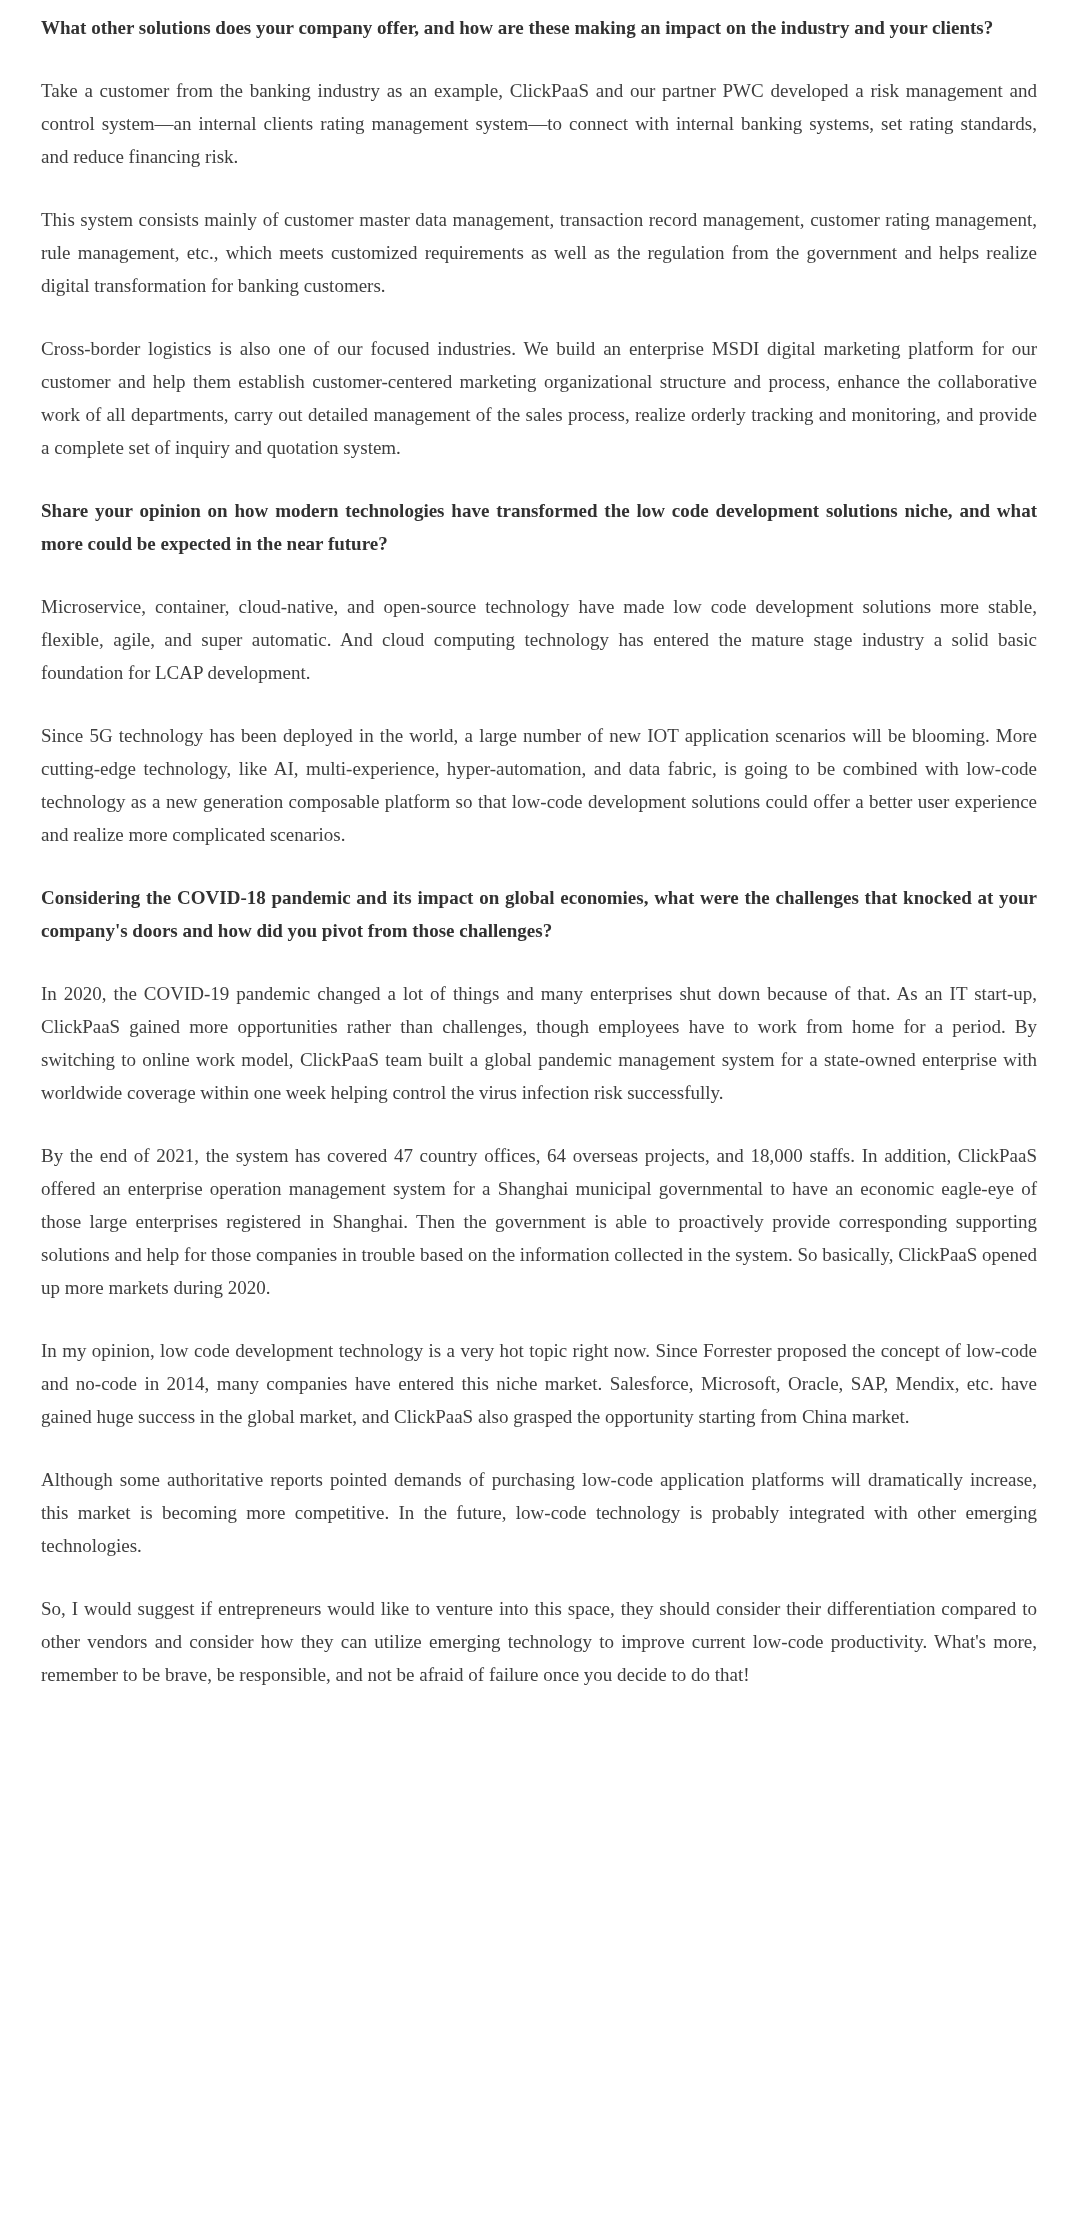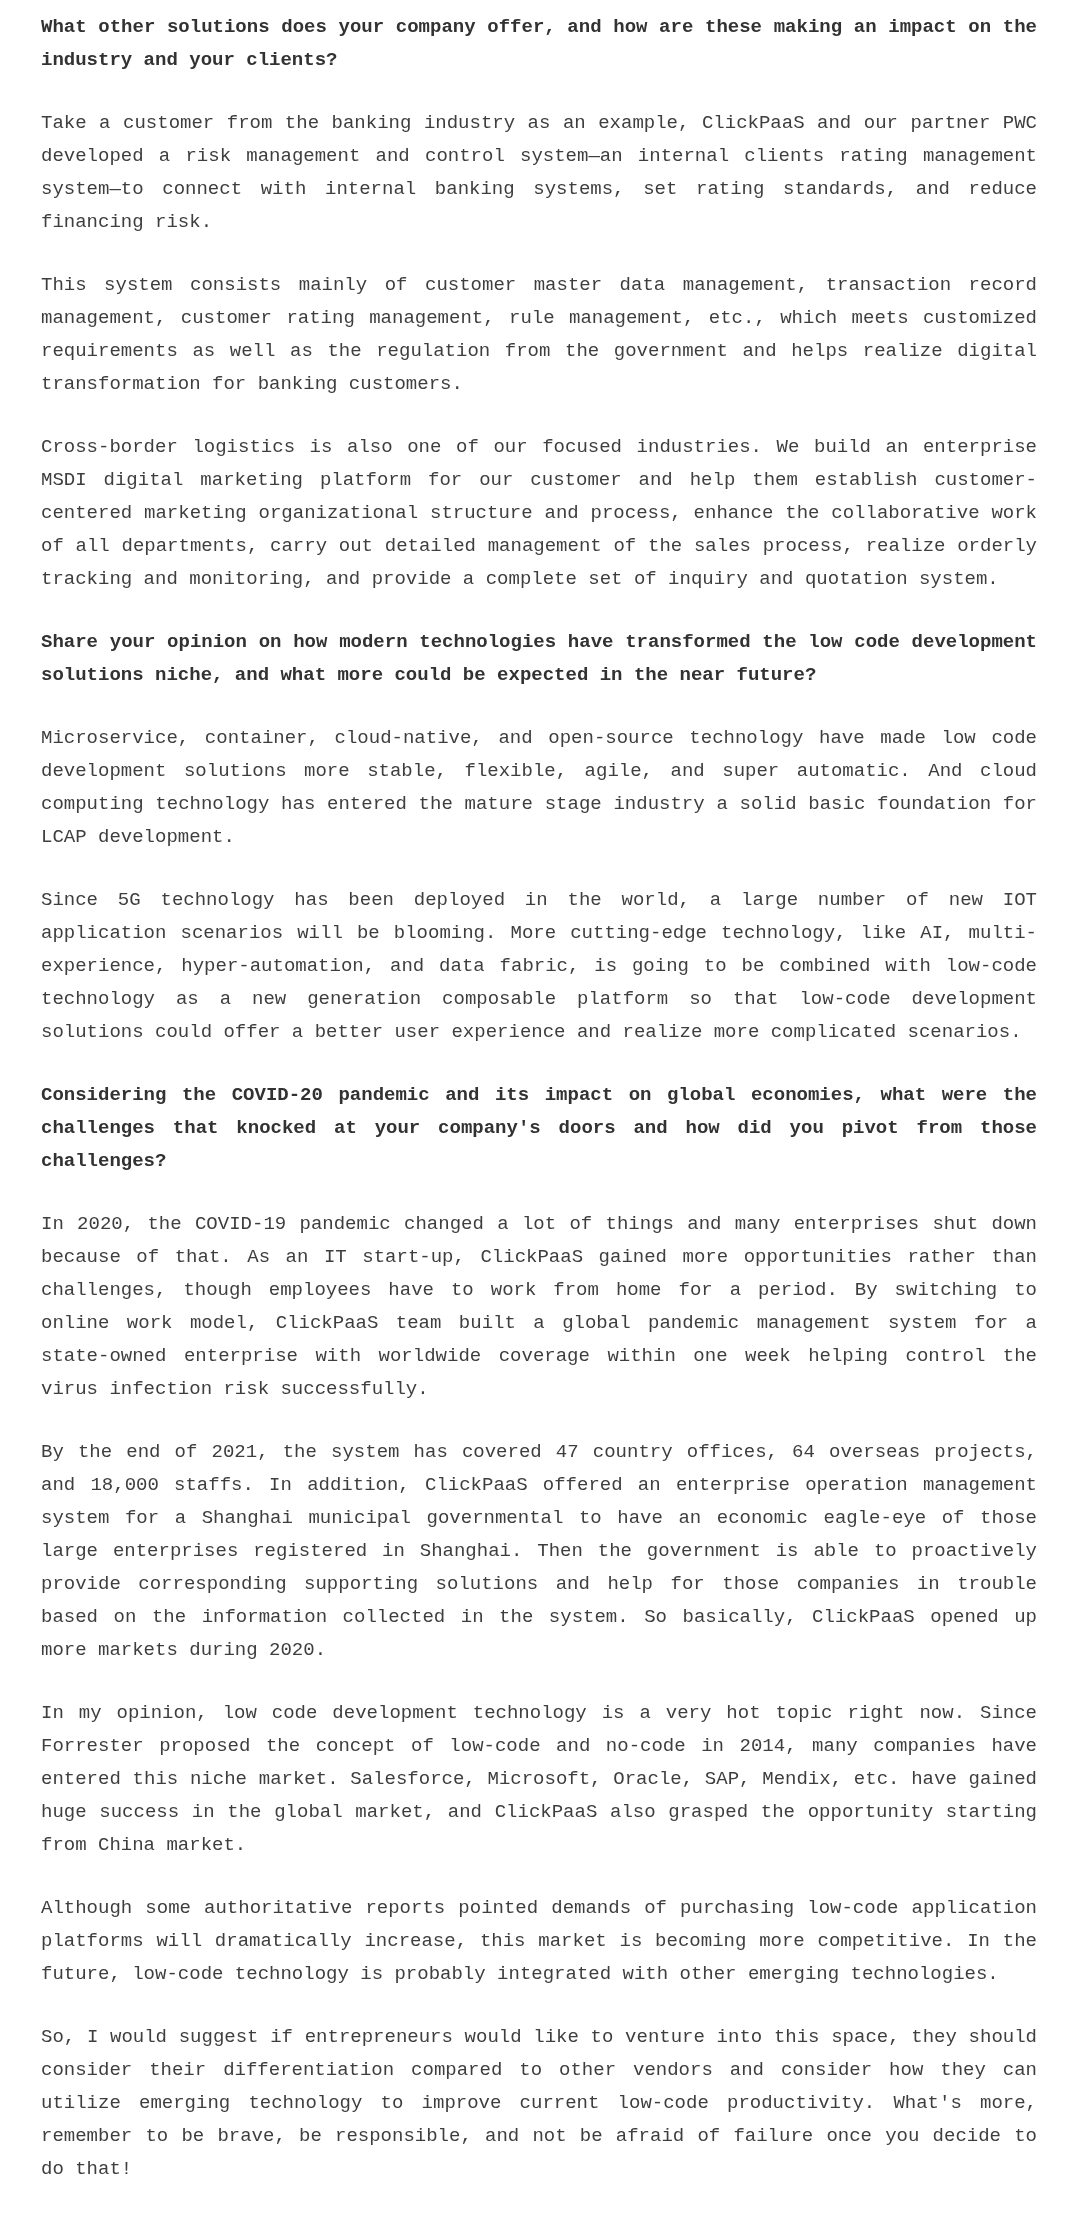--- a/index.html
+++ b/index.html
@@ -9,21 +9,21 @@
   }
   body {
     width: 1080px;
     min-height: 2219px;
     box-sizing: border-box;
   }
   .article {
     box-sizing: border-box;
     width: 1080px;
     padding: 11px 43px 9px 41px;
-    font-family: Liberation Mono, monospace;
+    font-family: Liberation Serif, serif;
     font-size: 19px;
     line-height: 33px;
     text-align: justify;
     color: var(--body-color, #3e3e3e);
   }
   .article p {
     margin: 0 0 30px 0;
   }
   .article p:last-child {
     margin-bottom: 4px;
@@ -37,19 +37,19 @@
 <body>
 
 <main class="article">
   <p class="question">What other solutions does your company offer, and how are these making an impact on the industry and your clients?</p>
   <p class="answer">Take a customer from the banking industry as an example, ClickPaaS and our partner PWC developed a risk management and control system—an internal clients rating management system—to connect with internal banking systems, set rating standards, and reduce financing risk.</p>
   <p class="answer">This system consists mainly of customer master data management, transaction record management, customer rating management, rule management, etc., which meets customized requirements as well as the regulation from the government and helps realize digital transformation for banking customers.</p>
   <p class="answer">Cross-border logistics is also one of our focused industries. We build an enterprise MSDI digital marketing platform for our customer and help them establish customer-centered marketing organizational structure and process, enhance the collaborative work of all departments, carry out detailed management of the sales process, realize orderly tracking and monitoring, and provide a complete set of inquiry and quotation system.</p>
   <p class="question">Share your opinion on how modern technologies have transformed the low code development solutions niche, and what more could be expected in the near future?</p>
   <p class="answer">Microservice, container, cloud-native, and open-source technology have made low code development solutions more stable, flexible, agile, and super automatic. And cloud computing technology has entered the mature stage industry a solid basic foundation for LCAP development.</p>
   <p class="answer">Since 5G technology has been deployed in the world, a large number of new IOT application scenarios will be blooming. More cutting-edge technology, like AI, multi-experience, hyper-automation, and data fabric, is going to be combined with low-code technology as a new generation composable platform so that low-code development solutions could offer a better user experience and realize more complicated scenarios.</p>
-  <p class="question">Considering the COVID-20 pandemic and its impact on global economies, what were the challenges that knocked at your company's doors and how did you pivot from those challenges?</p>
+  <p class="question">Considering the COVID-18 pandemic and its impact on global economies, what were the challenges that knocked at your company's doors and how did you pivot from those challenges?</p>
   <p class="answer">In 2020, the COVID-19 pandemic changed a lot of things and many enterprises shut down because of that. As an IT start-up, ClickPaaS gained more opportunities rather than challenges, though employees have to work from home for a period. By switching to online work model, ClickPaaS team built a global pandemic management system for a state-owned enterprise with worldwide coverage within one week helping control the virus infection risk successfully.</p>
   <p class="answer">By the end of 2021, the system has covered 47 country offices, 64 overseas projects, and 18,000 staffs. In addition, ClickPaaS offered an enterprise operation management system for a Shanghai municipal governmental to have an economic eagle-eye of those large enterprises registered in Shanghai. Then the government is able to proactively provide corresponding supporting solutions and help for those companies in trouble based on the information collected in the system. So basically, ClickPaaS opened up more markets during 2020.</p>
   <p class="answer">In my opinion, low code development technology is a very hot topic right now. Since Forrester proposed the concept of low-code and no-code in 2014, many companies have entered this niche market. Salesforce, Microsoft, Oracle, SAP, Mendix, etc. have gained huge success in the global market, and ClickPaaS also grasped the opportunity starting from China market.</p>
   <p class="answer">Although some authoritative reports pointed demands of purchasing low-code application platforms will dramatically increase, this market is becoming more competitive. In the future, low-code technology is probably integrated with other emerging technologies.</p>
   <p class="answer">So, I would suggest if entrepreneurs would like to venture into this space, they should consider their differentiation compared to other vendors and consider how they can utilize emerging technology to improve current low-code productivity. What's more, remember to be brave, be responsible, and not be afraid of failure once you decide to do that!</p>
 </main>
 
 </body></html>

